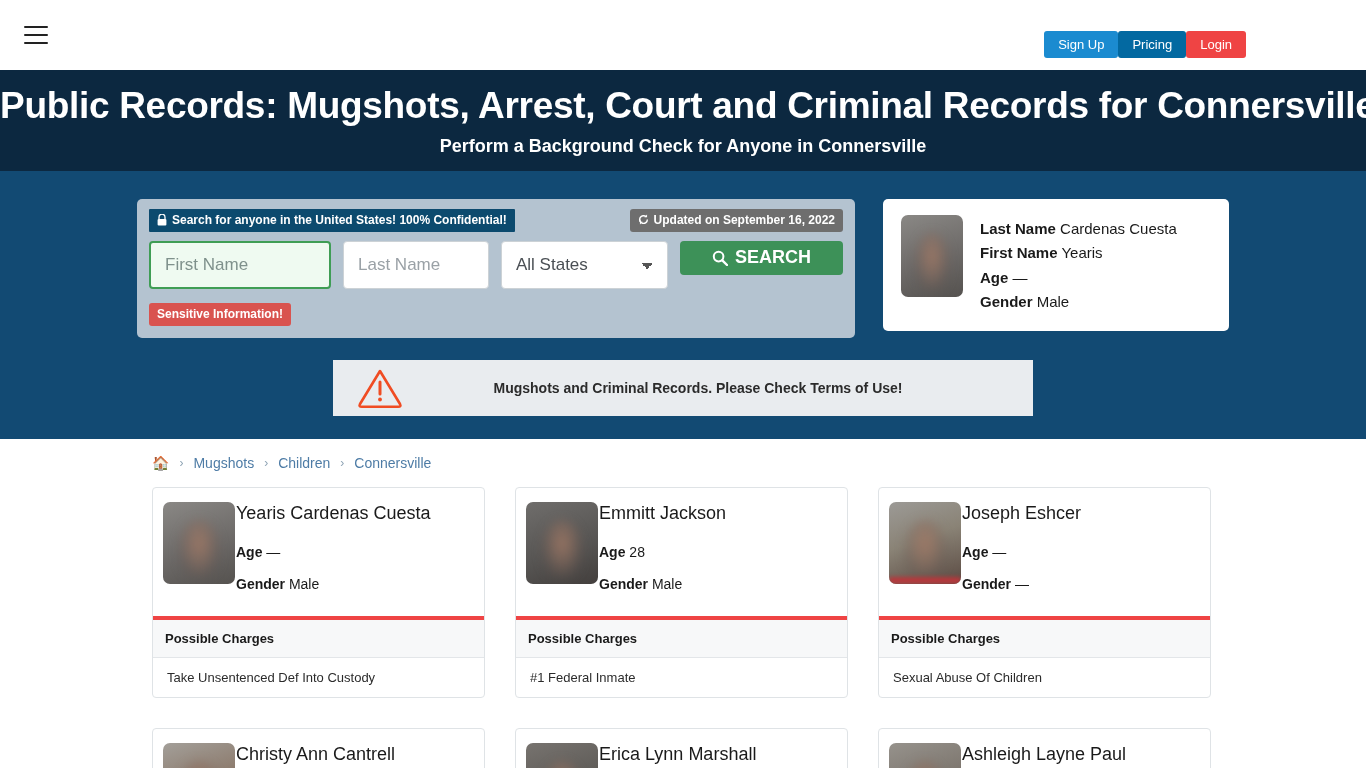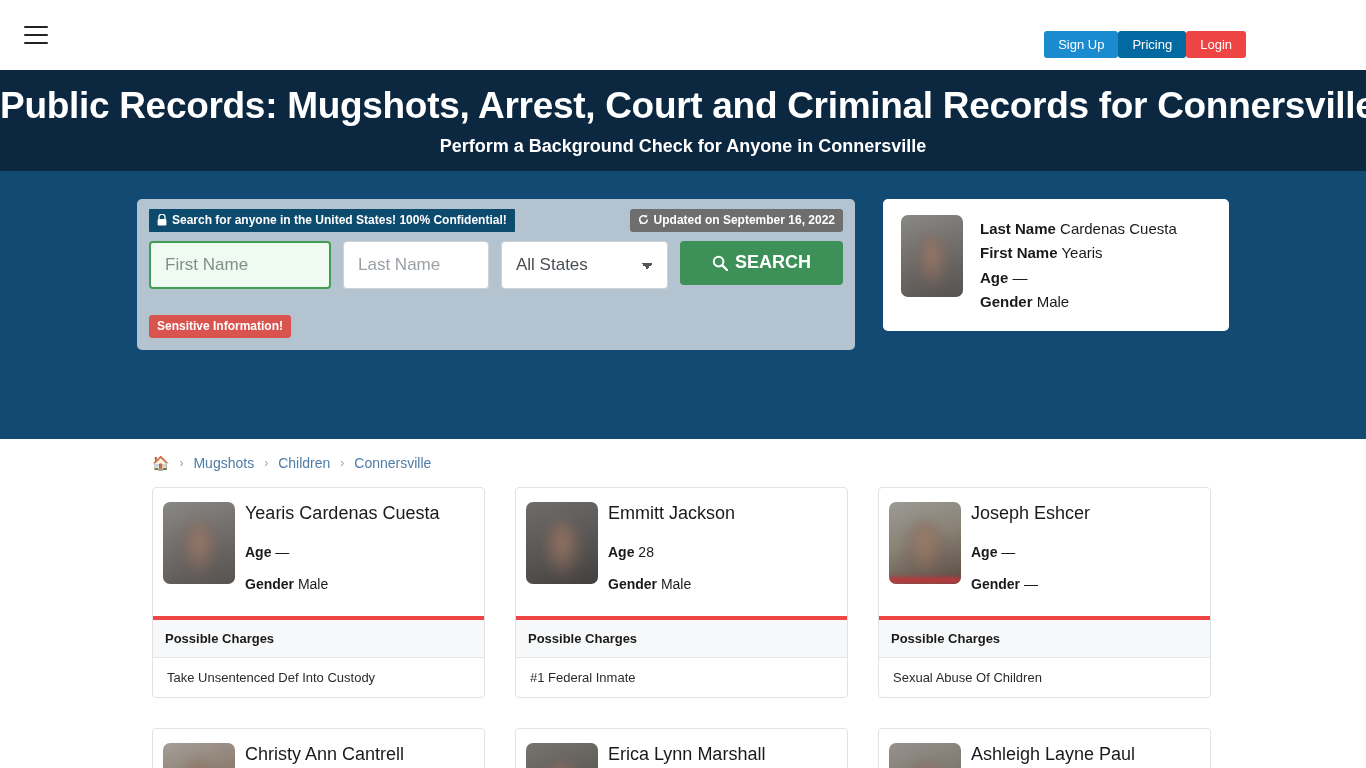--- a/index.html
+++ b/index.html
@@ -189,36 +189,36 @@
       linear-gradient(135deg, #555 50%, transparent 50%);
     background-position:
       calc(100% - 20px) calc(50% + 1px),
       calc(100% - 14px) calc(50% + 1px);
     background-size: 6px 6px, 6px 6px;
     background-repeat: no-repeat;
     cursor: pointer;
   }
   .searchbtn {
     width: 166px;
-    height: 44px;
+    height: 34px;
     background: #3d9158;
     color: #ffffff;
     border: none;
     border-radius: 4px;
     font-size: 18px;
     font-weight: bold;
     font-family: "Liberation Sans", sans-serif;
     cursor: pointer;
     display: flex;
     align-items: center;
     justify-content: center;
     gap: 7px;
   }
   .sensitive {
-    margin-top: 26px;
+    margin-top: 14px;
     background: #d9534f;
     color: #ffffff;
     font-size: 12px;
     font-weight: bold;
     padding: 4px 8px 5px 8px;
     border-radius: 3px;
     display: inline-block;
   }
 
   
@@ -327,21 +327,21 @@
     align-items: start;
   }
   .card {
     border: 1px solid #dfe3e6;
     border-radius: 4px;
     background: #ffffff;
     overflow: hidden;
   }
   .card-top {
     display: flex;
-    gap: 10px;
+    gap: 1px;
     padding: 14px 14px 16px 10px;
     align-items: flex-start;
   }
   .card-name {
     font-size: 18px;
     color: #1a1a1a;
     line-height: 22px;
     margin-bottom: 12px;
   }
   .card-meta {
@@ -437,20 +437,30 @@
         <div class="pline"><b>First Name</b>
           <span>Yearis</span></div>
         <div class="pline"><b>Age</b>
           <span>—</span></div>
         <div class="pline"><b>Gender</b>
           <span>Male</span></div>
       </div>
     </div>
   </div>
 
+  <div class="warnwrap">
+    <div class="warnbar">
+      <svg class="warnicon" width="46" height="42" viewBox="0 0 46 42">
+        <path d="M23 4 L43 37 Q44.5 39.8 41.2 39.8 H4.8 Q1.5 39.8 3 37 Z" fill="none" stroke="#f04c23" stroke-width="2.6" stroke-linejoin="round"></path>
+        <line x1="23" y1="15" x2="23" y2="27" stroke="#f04c23" stroke-width="3" stroke-linecap="round"></line>
+        <circle cx="23" cy="32.5" r="1.9" fill="#f04c23"></circle>
+      </svg>
+      <div class="warntext">Mugshots and Criminal Records. Please Check Terms of Use!</div>
+    </div>
+  </div>
 </div>
 
 <div class="main">
 
   <div class="breadcrumb">
     <span class="home-icon">🏠</span>
     <span class="sep">›</span>
     <a>Mugshots</a>
     <span class="sep">›</span>
     <a>Children</a>

